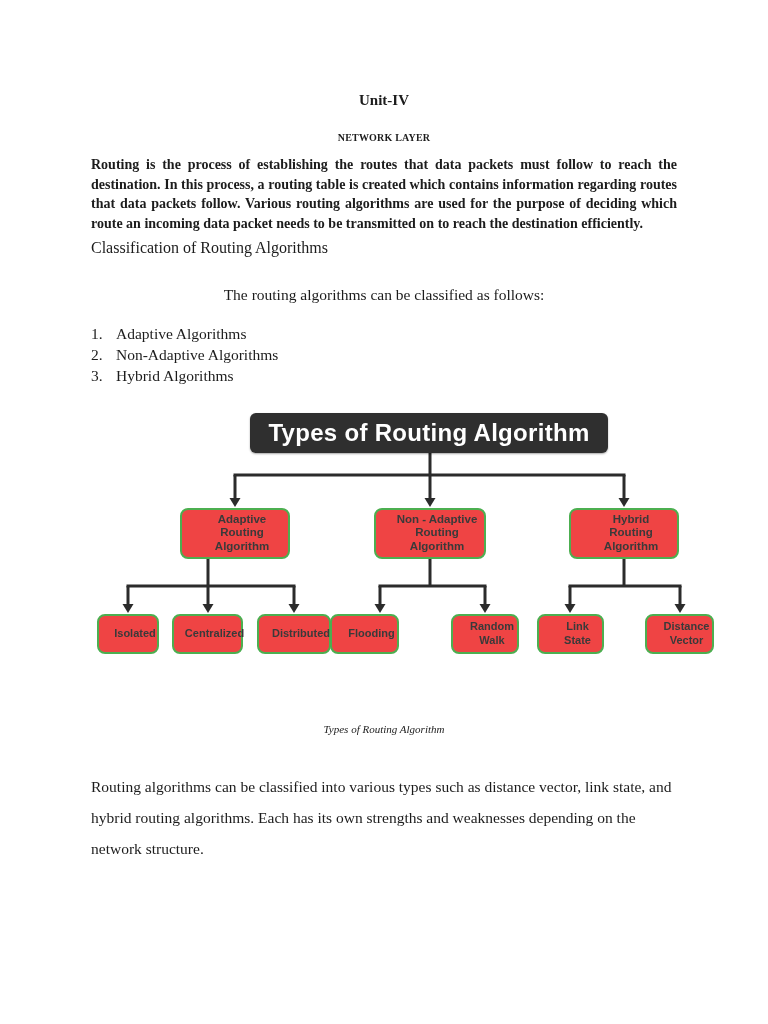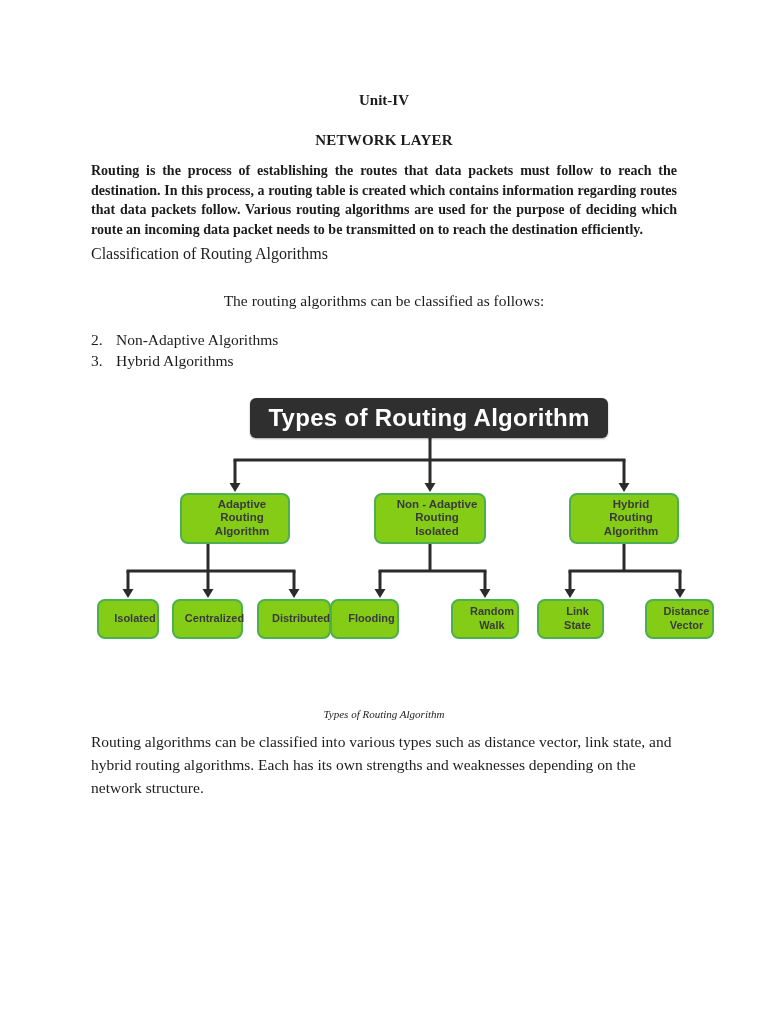--- a/index.html
+++ b/index.html
@@ -15,21 +15,21 @@
   }
   .unit-title {
     margin-top: 92px;
     text-align: center;
     font-size: 15px;
     font-weight: bold;
   }
   .chapter-title {
     margin-top: 23px;
     text-align: center;
-    font-size: 15px;
+    font-size: 10px;
     font-weight: bold;
     letter-spacing: 0.2px;
   }
   .intro-para {
     margin: 12px 91px 0;
     font-size: 14px;
     line-height: 19.7px;
     text-align: justify;
     font-weight: bold;
   }
@@ -70,63 +70,64 @@
     border-radius: 6px;
     color: #ffffff;
     font-size: 24px;
     font-weight: bold;
     letter-spacing: 0.3px;
     display: flex; align-items: center; justify-content: center;
     box-shadow: 0 1px 2px rgba(0,0,0,0.35);
   }
   .node {
     position: absolute;
-    background: #84cc16;
+    background: #ef4444;
     border: 2px solid #4caf50;
     border-radius: 8px;
     color: #3a3a3a;
     display: flex; align-items: center; justify-content: center;
     text-align: center;
     white-space: pre-line;
     font-weight: 600;
     padding-left: 14px;
   }
   .node.mid  { top: 97px;  height: 51px; font-size: 11.5px; line-height: 1.2; }
   .node.leaf { top: 203px; height: 40px; font-size: 11px;   line-height: 1.25; }
   
   .fig-caption {
     margin-top: 57px;
     text-align: center;
     font-size: 11px;
     font-style: italic;
     color: #222222;
   }
   .closing-para {
-    margin: 10px 91px 0;
+    margin: 36px 91px 0;
     font-size: 15.5px;
-    line-height: 23px;
+    line-height: 31px;
     text-align: left;
   }
 </style>
 </head>
 <body>
 
 <div class="page">
 
   <div class="unit-title">Unit-IV</div>
 
   <div class="chapter-title">NETWORK LAYER</div>
 
   <p class="intro-para">Routing is the process of establishing the routes that data packets must follow to reach the destination. In this process, a routing table is created which contains information regarding routes that data packets follow. Various routing algorithms are used for the purpose of deciding which route an incoming data packet needs to be transmitted on to reach the destination efficiently.</p>
 
   <h1 class="section-heading">Classification of Routing Algorithms</h1>
 
   <p class="list-intro">The routing algorithms can be classified as follows:</p>
 
   <ol class="algo-list">
+    <li><span class="num">1.</span><span>Adaptive Algorithms</span></li>
     <li><span class="num">2.</span><span>Non-Adaptive Algorithms</span></li>
     <li><span class="num">3.</span><span>Hybrid Algorithms</span></li>
   </ol>
 
   <div class="diagram">
 
     <svg width="768" height="255" viewBox="0 0 768 255">
       <g stroke="#2b2b2b" stroke-width="3" fill="none">
 
         <path d="M430 42 V64"></path>
@@ -165,21 +166,21 @@
       </g>
     </svg>
 
     <div class="d-title">Types of Routing Algorithm</div>
 
     <div class="node mid" style="left:180px;width:110px">Adaptive
 Routing
 Algorithm</div>
     <div class="node mid" style="left:374px;width:112px">Non - Adaptive
 Routing
-Isolated</div>
+Algorithm</div>
     <div class="node mid" style="left:569px;width:110px">Hybrid
 Routing
 Algorithm</div>
 
     <div class="node leaf" style="left:97px;width:62px">Isolated</div>
     <div class="node leaf" style="left:172px;width:71px">Centralized</div>
     <div class="node leaf" style="left:257px;width:74px">Distributed</div>
     <div class="node leaf" style="left:330px;width:69px">Flooding</div>
     <div class="node leaf" style="left:451px;width:68px">Random
 Walk</div>

